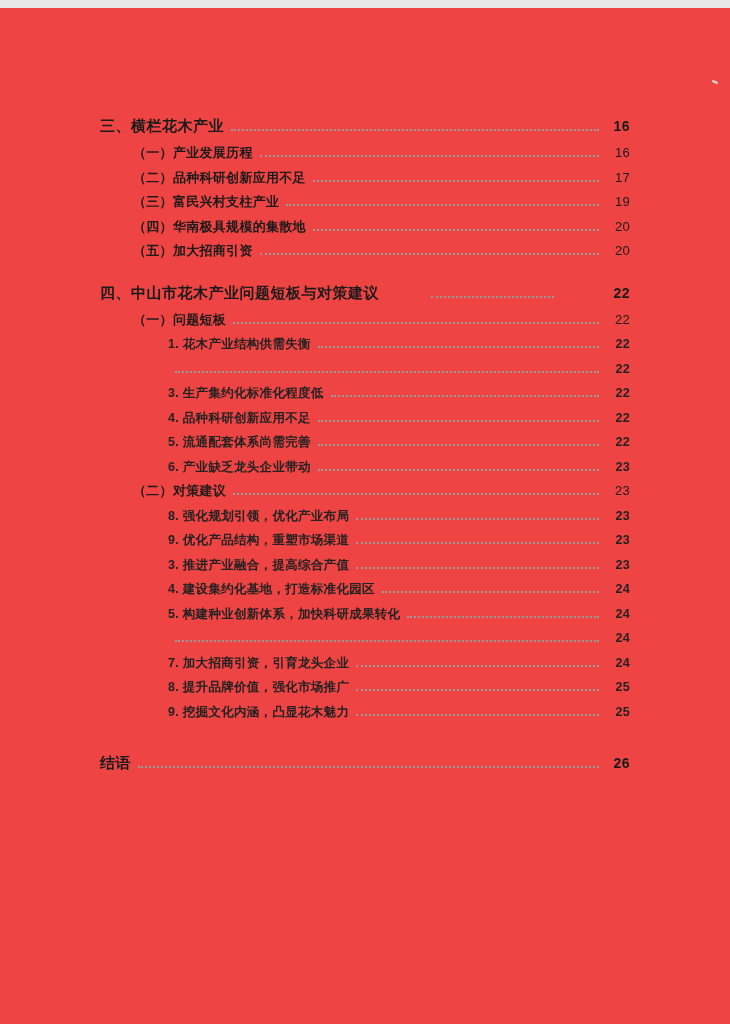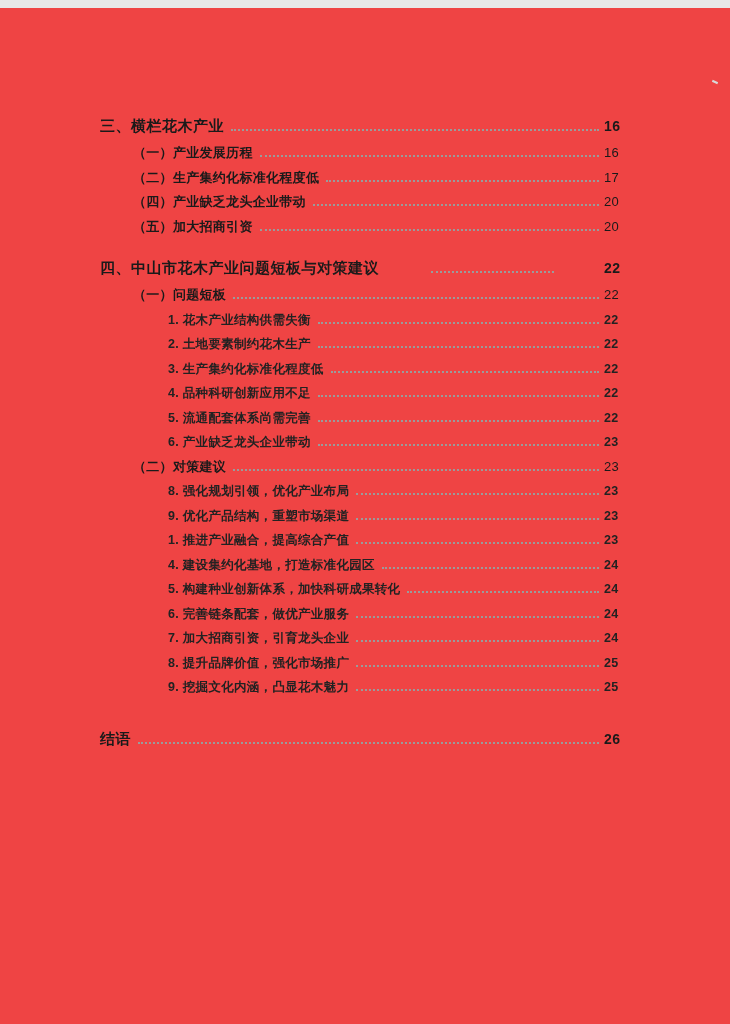--- a/index.html
+++ b/index.html
@@ -27,21 +27,21 @@
     white-space: nowrap;
   }
   .toc-leader {
     flex: 1;
     border-bottom: 2px dotted #9b9b9b;
     margin: 0 5px 4px 7px;
     min-width: 20px;
   }
   .toc-page {
     min-width: 26px;
-    text-align: left;
+    text-align: right;
     white-space: nowrap;
   }
   
   .level-1 {
     font-size: 15px;
     font-weight: 700;
     line-height: 30px;
     letter-spacing: 0.5px;
   }
   .level-1 .toc-page { font-size: 14px; }
@@ -89,28 +89,33 @@
     <span class="toc-page">16</span>
   </div>
 
   <div class="toc-row level-2">
     <span class="toc-label">（一）产业发展历程</span>
     <span class="toc-leader"></span>
     <span class="toc-page">16</span>
   </div>
 
   <div class="toc-row level-2">
-    <span class="toc-label">（二）生产集约化标准化程度低</span>
+    <span class="toc-label">（二）品种科研创新应用不足</span>
     <span class="toc-leader"></span>
     <span class="toc-page">17</span>
   </div>
 
-
-  <div class="toc-row level-2">
-    <span class="toc-label">（四）产业缺乏龙头企业带动</span>
+  <div class="toc-row level-2">
+    <span class="toc-label">（三）富民兴村支柱产业</span>
+    <span class="toc-leader"></span>
+    <span class="toc-page">19</span>
+  </div>
+
+  <div class="toc-row level-2">
+    <span class="toc-label">（四）华南极具规模的集散地</span>
     <span class="toc-leader"></span>
     <span class="toc-page">20</span>
   </div>
 
   <div class="toc-row level-2">
     <span class="toc-label">（五）加大招商引资</span>
     <span class="toc-leader"></span>
     <span class="toc-page">20</span>
   </div>
 
@@ -126,21 +131,20 @@
     <span class="toc-page">22</span>
   </div>
 
   <div class="toc-row level-3">
     <span class="toc-label">1. 花木产业结构供需失衡</span>
     <span class="toc-leader"></span>
     <span class="toc-page">22</span>
   </div>
 
   <div class="toc-row level-3">
-    <span class="toc-label">2. 土地要素制约花木生产</span>
     <span class="toc-leader"></span>
     <span class="toc-page">22</span>
   </div>
 
   <div class="toc-row level-3">
     <span class="toc-label">3. 生产集约化标准化程度低</span>
     <span class="toc-leader"></span>
     <span class="toc-page">22</span>
   </div>
 
@@ -174,39 +178,38 @@
     <span class="toc-page">23</span>
   </div>
 
   <div class="toc-row level-3">
     <span class="toc-label">9. 优化产品结构，重塑市场渠道</span>
     <span class="toc-leader"></span>
     <span class="toc-page">23</span>
   </div>
 
   <div class="toc-row level-3">
-    <span class="toc-label">1. 推进产业融合，提高综合产值</span>
+    <span class="toc-label">3. 推进产业融合，提高综合产值</span>
     <span class="toc-leader"></span>
     <span class="toc-page">23</span>
   </div>
 
   <div class="toc-row level-3">
     <span class="toc-label">4. 建设集约化基地，打造标准化园区</span>
     <span class="toc-leader"></span>
     <span class="toc-page">24</span>
   </div>
 
   <div class="toc-row level-3">
     <span class="toc-label">5. 构建种业创新体系，加快科研成果转化</span>
     <span class="toc-leader"></span>
     <span class="toc-page">24</span>
   </div>
 
   <div class="toc-row level-3">
-    <span class="toc-label">6. 完善链条配套，做优产业服务</span>
     <span class="toc-leader"></span>
     <span class="toc-page">24</span>
   </div>
 
   <div class="toc-row level-3">
     <span class="toc-label">7. 加大招商引资，引育龙头企业</span>
     <span class="toc-leader"></span>
     <span class="toc-page">24</span>
   </div>
 

